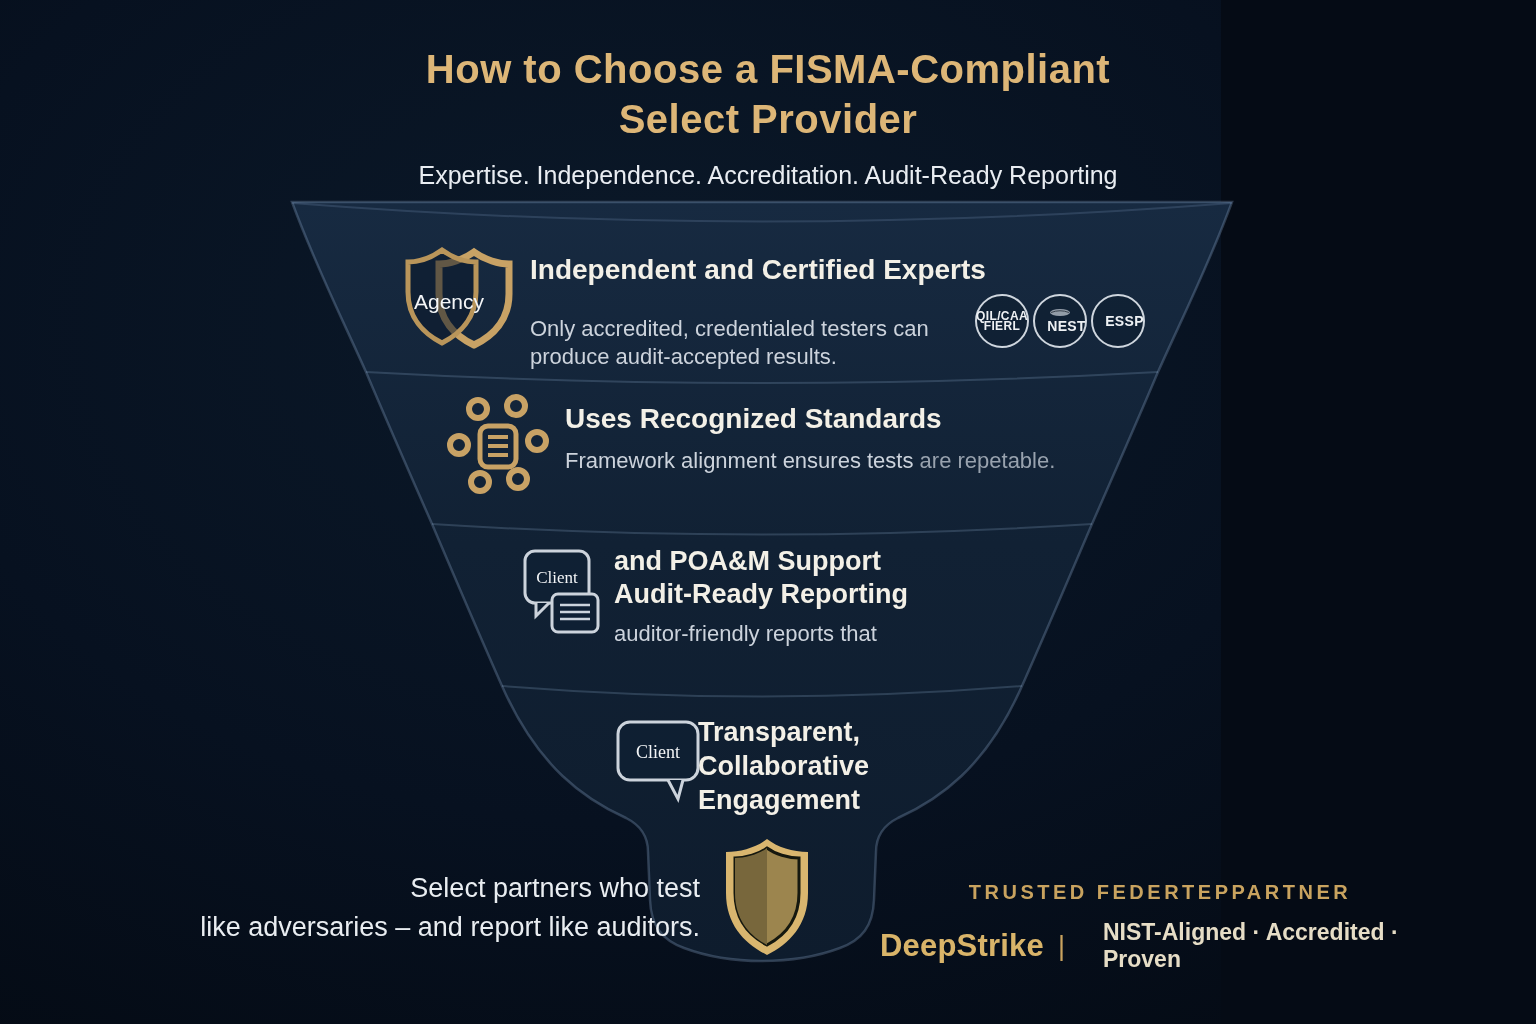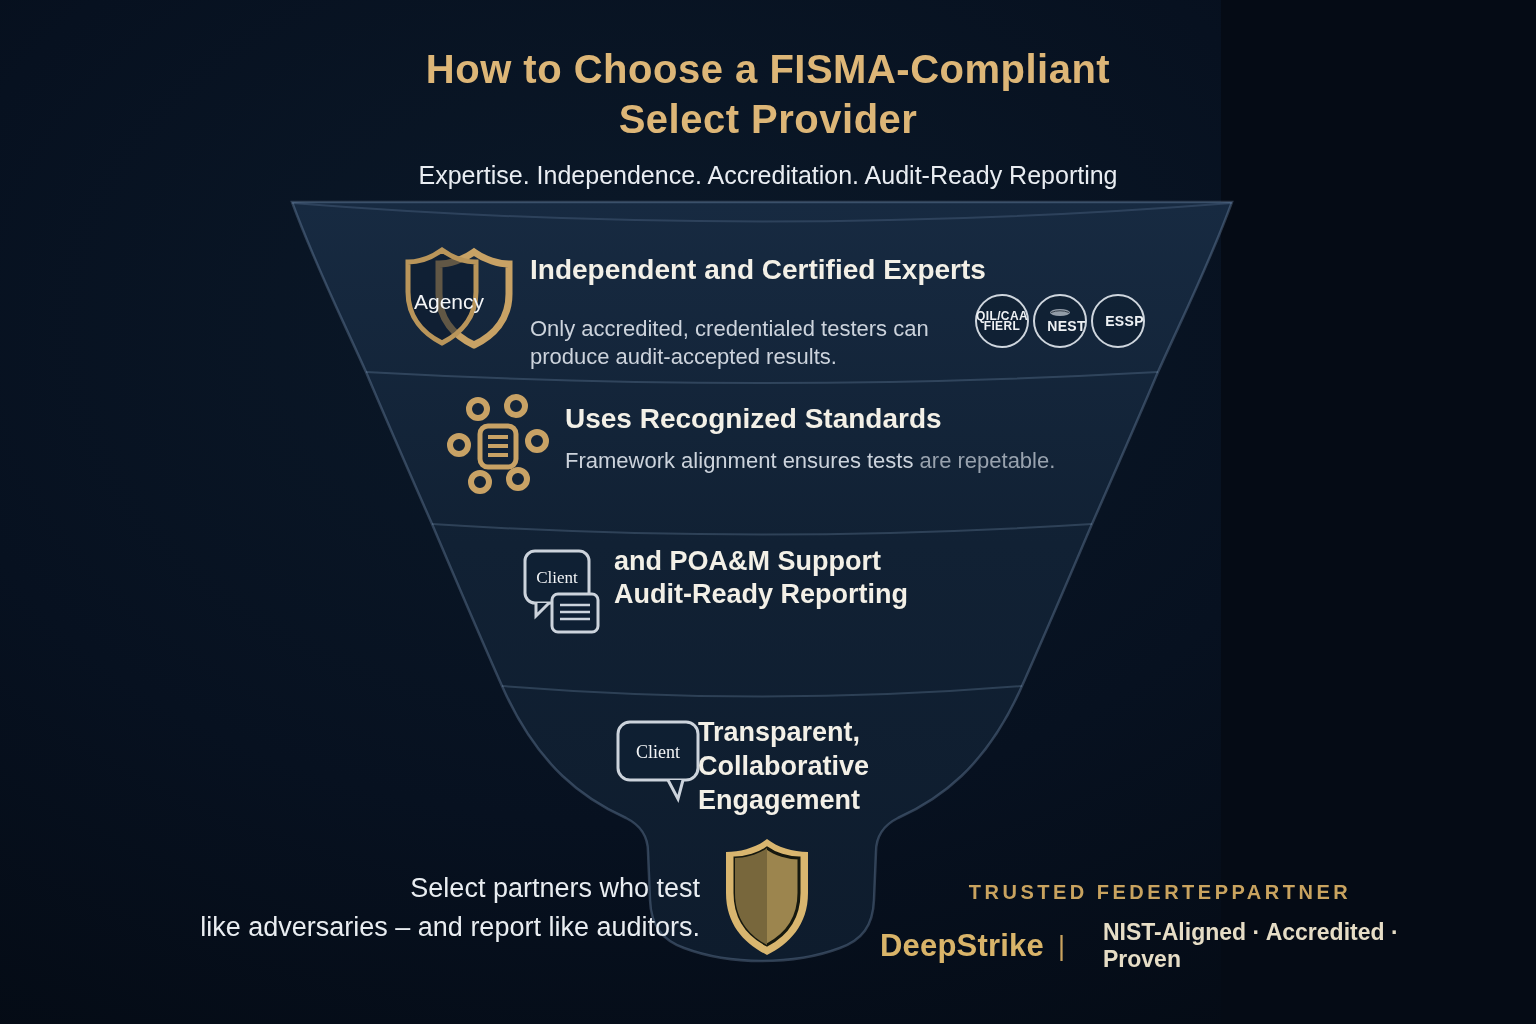--- a/index.html
+++ b/index.html
@@ -178,20 +178,21 @@
         <line x1="38" y1="71" x2="68" y2="71"></line>
       </g>
       <text x="35" y="35" text-anchor="middle" fill="#f2f4f6" font-size="17" font-family="Liberation Serif, serif">Client</text>
     </svg>
   </div>
   <div class="tier-heading t3-heading">
     <div>and POA&amp;M Support</div>
     <div>Audit-Ready Reporting</div>
   </div>
   <div class="tier-body t3-body">
+    <div>auditor-friendly reports that</div>
   </div>
 
   <div class="icon-box t4-icon">
     <svg width="92" height="88" viewBox="0 0 92 88">
       <rect x="4" y="4" width="80" height="58" rx="12" fill="rgba(14,31,51,0.5)" stroke="#ccd3dc" stroke-width="3"></rect>
       <path d="M54 62 L64 81 L69 62" fill="#0e1f33" stroke="#ccd3dc" stroke-width="3"></path>
       <text x="44" y="40" text-anchor="middle" fill="#f2f4f6" font-size="18" font-family="Liberation Serif, serif">Client</text>
     </svg>
   </div>
   <div class="tier-heading t4-heading">

